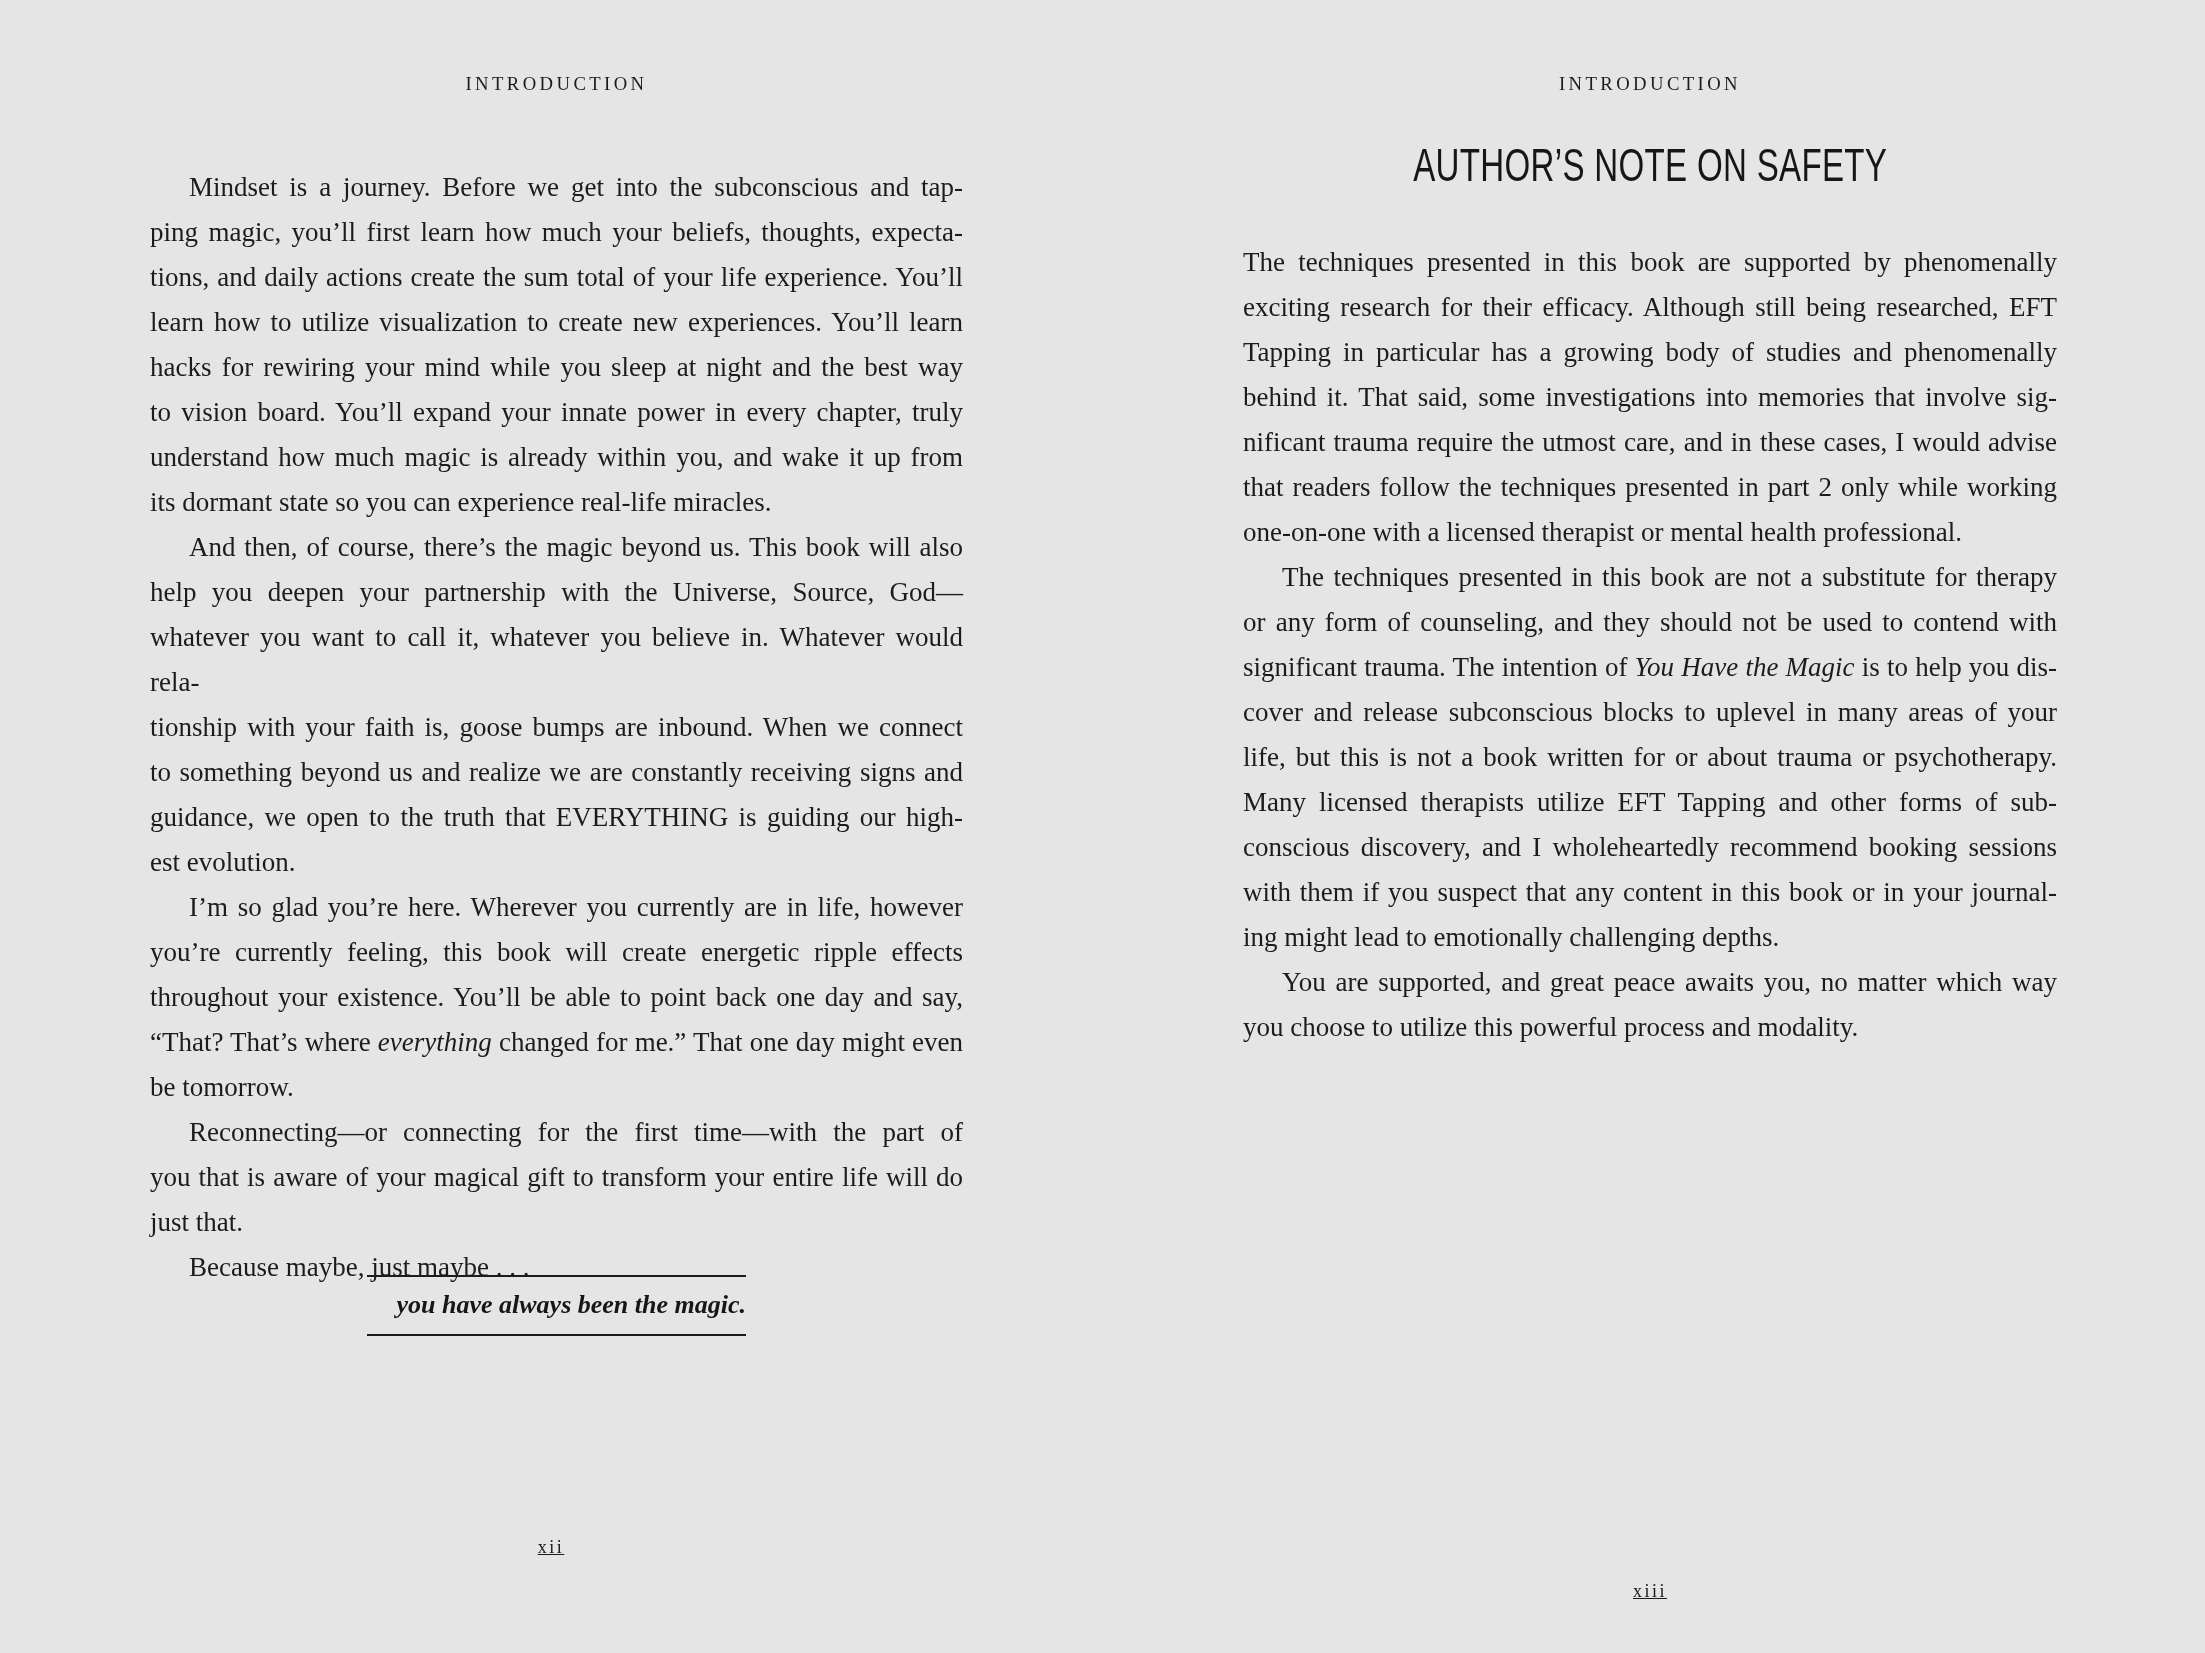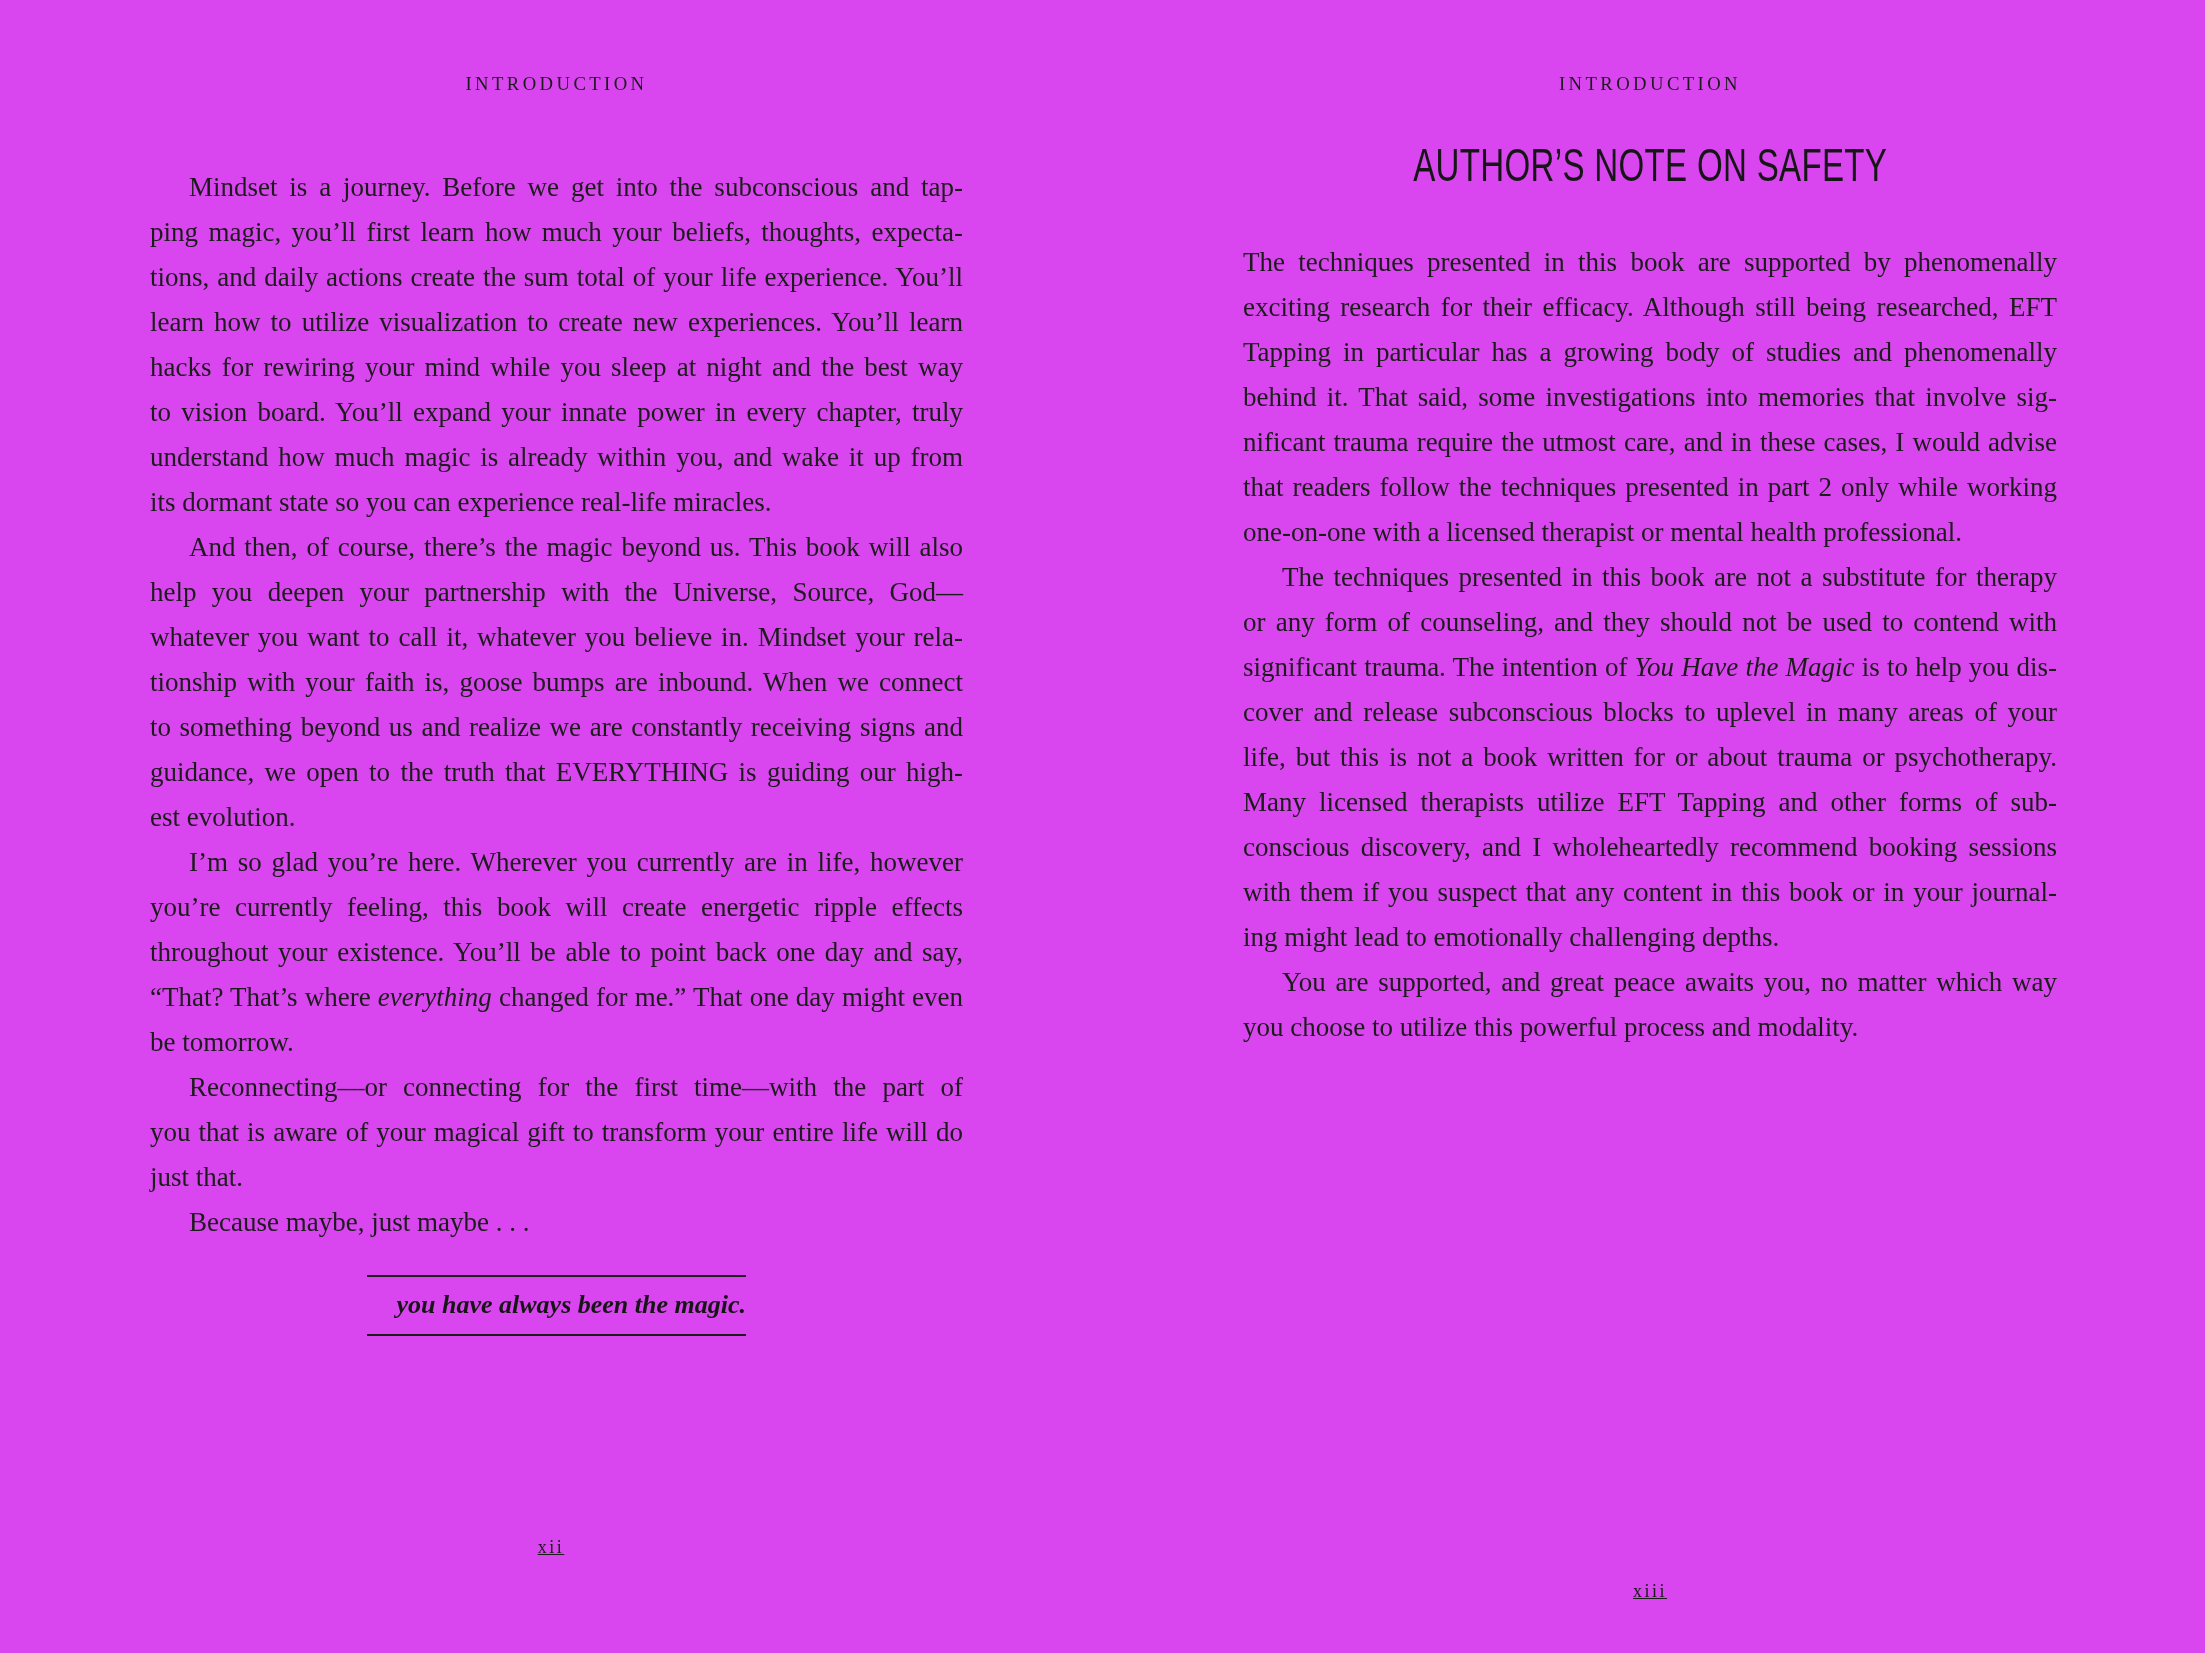--- a/index.html
+++ b/index.html
@@ -4,21 +4,21 @@
 <style>
   html, body {
     margin: 0;
     padding: 0;
     background: #ffffff;
   }
   .spread {
     position: relative;
     width: 2205px;
     height: 1654px;
-    background: #d946ef;
+    background: #e5e5e5;
     font-family: "Liberation Serif", "DejaVu Serif", serif;
     color: #1c1c1c;
     overflow: hidden;
   }
   .page {
     position: absolute;
     top: 0;
     width: 1103px;
     height: 1654px;
   }
@@ -122,21 +122,21 @@
           <div class="line">tions, and daily actions create the sum total of your life experience. You’ll</div>
           <div class="line">learn how to utilize visualization to create new experiences. You’ll learn</div>
           <div class="line">hacks for rewiring your mind while you sleep at night and the best way</div>
           <div class="line">to vision board. You’ll expand your innate power in every chapter, truly</div>
           <div class="line">understand how much magic is already within you, and wake it up from</div>
           <div class="line end">its dormant state so you can experience real-life miracles.</div>
         </div>
         <div class="para">
           <div class="line ind">And then, of course, there’s the magic beyond us. This book will also</div>
           <div class="line">help you deepen your partnership with the Universe, Source, God—</div>
-          <div class="line">whatever you want to call it, whatever you believe in. Mindset your rela-</div>
+          <div class="line">whatever you want to call it, whatever you believe in. Whatever would rela-</div>
           <div class="line">tionship with your faith is, goose bumps are inbound. When we connect</div>
           <div class="line">to something beyond us and realize we are constantly receiving signs and</div>
           <div class="line">guidance, we open to the truth that EVERYTHING is guiding our high-</div>
           <div class="line end">est evolution.</div>
         </div>
         <div class="para">
           <div class="line ind">I’m so glad you’re here. Wherever you currently are in life, however</div>
           <div class="line">you’re currently feeling, this book will create energetic ripple effects</div>
           <div class="line">throughout your existence. You’ll be able to point back one day and say,</div>
           <div class="line">“That? That’s where <em>everything</em> changed for me.” That one day might even</div>

